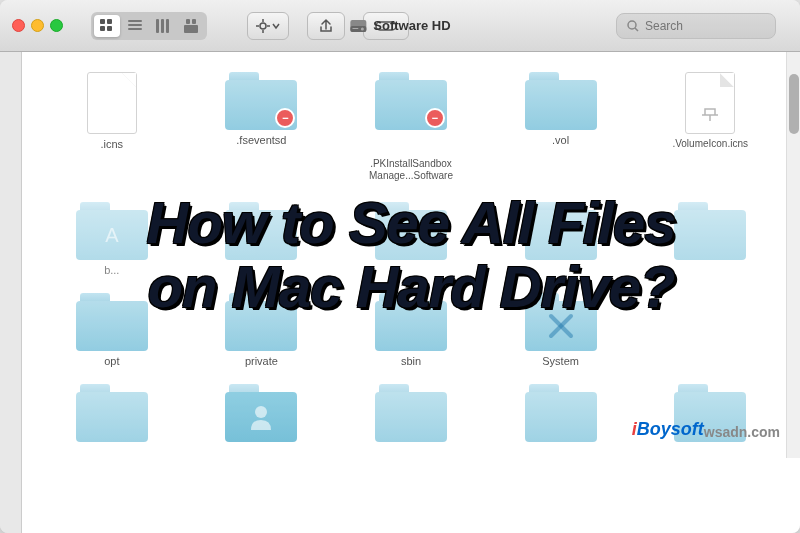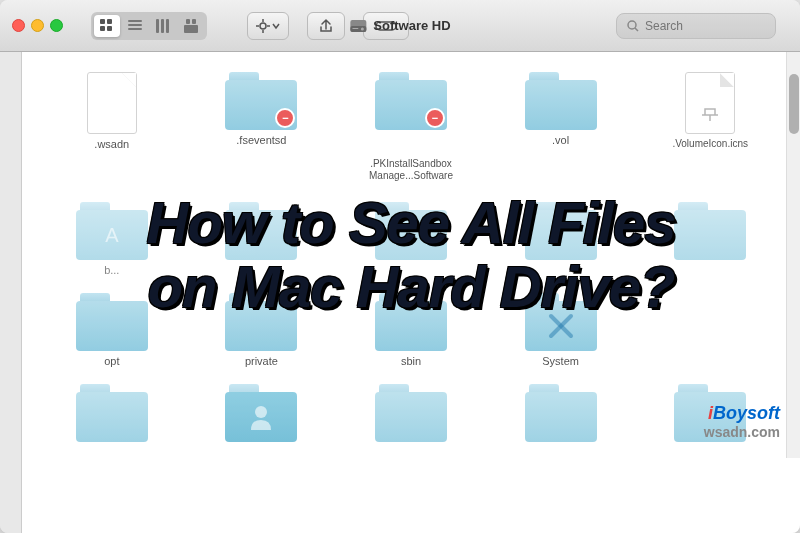--- a/index.html
+++ b/index.html
@@ -311,21 +311,21 @@
       position: relative;
       top: 20px;
     }
 
     
     .watermark {
       position: absolute;
       bottom: 18px;
       right: 20px;
       display: flex;
-      flex-direction: column;
+      flex-direction: row;
       align-items: flex-end;
       z-index: 20;
     }
 
     .iboysoft-logo {
       font-size: 18px;
       font-weight: 800;
       color: #0066cc;
       font-style: italic;
     }
@@ -448,21 +448,21 @@
     <div class="content-area">
       <div class="content-wrapper">
 
         <div class="file-grid">
 
           <div class="file-item">
             <div class="file-icon-doc" style="width:50px;height:62px;background:white;border:1px solid #ccc;border-radius:3px;position:relative;">
               <div style="position:absolute;top:0;right:0;width:0;height:0;border-left:14px solid #e0e0e0;border-top:14px solid transparent;"></div>
               <div style="position:absolute;top:0;right:0;width:0;height:0;border-right:14px solid white;border-bottom:14px solid transparent;"></div>
             </div>
-            <span>.wsadn</span>
+            <span>.icns</span>
           </div>
 
           <div class="file-item">
             <div class="folder-icon">
               <div class="folder-tab folder-restricted" style="background:linear-gradient(to bottom,#b8e0ef,#9dd0e3);width:30px;height:9px;border-radius:3px 3px 0 0;position:absolute;top:0;left:4px;"></div>
               <div class="folder-body" style="background:linear-gradient(to bottom,#a8d8e8,#7fc4dc);width:72px;height:50px;border-radius:4px;position:absolute;bottom:0;left:0;">
                 <div class="no-entry">−</div>
               </div>
             </div>
             <span>.fseventsd</span>

